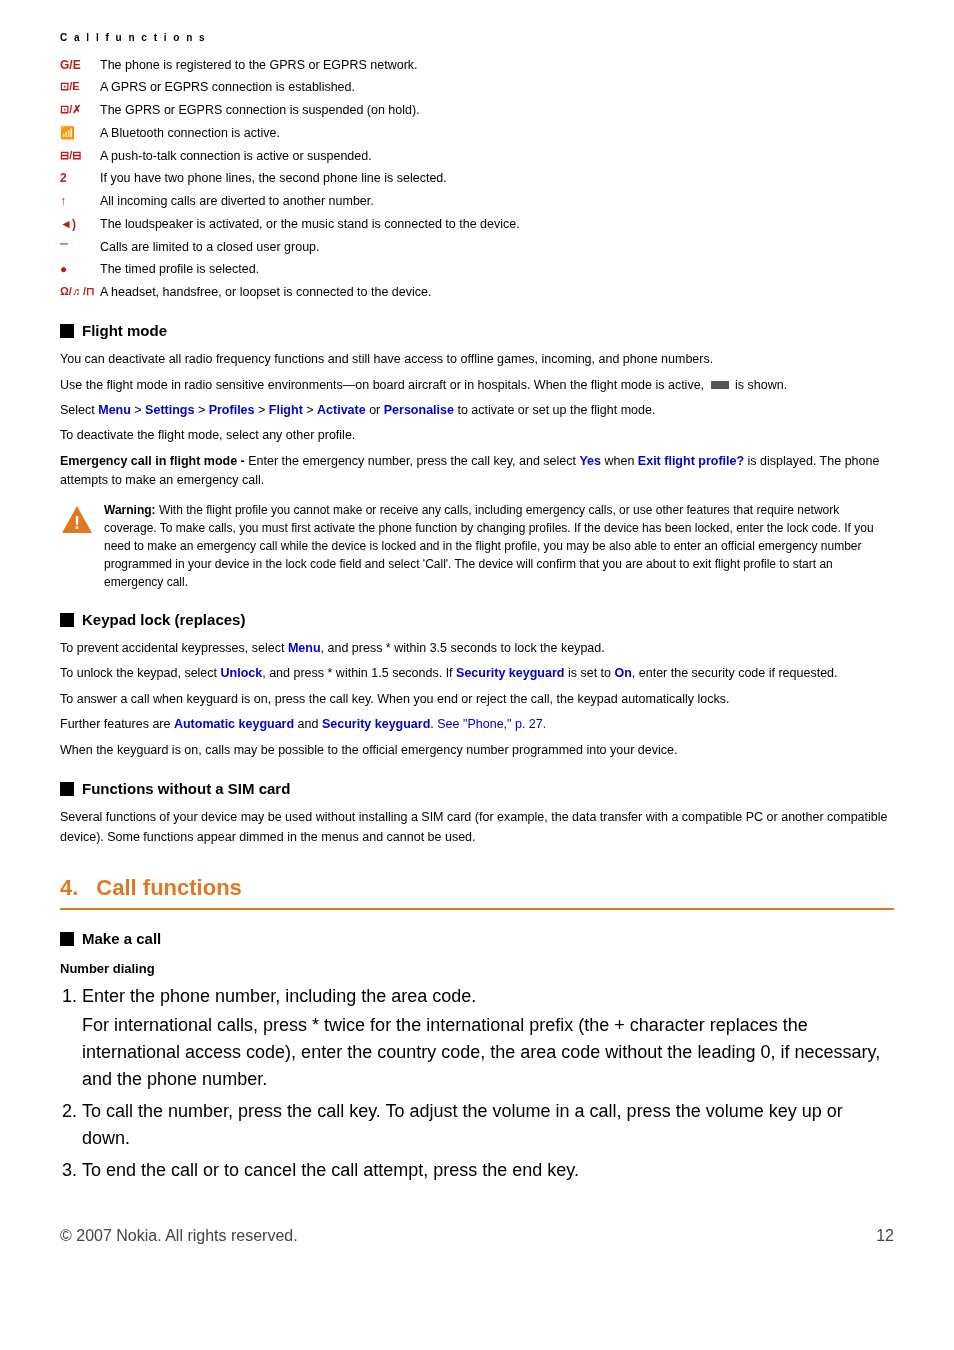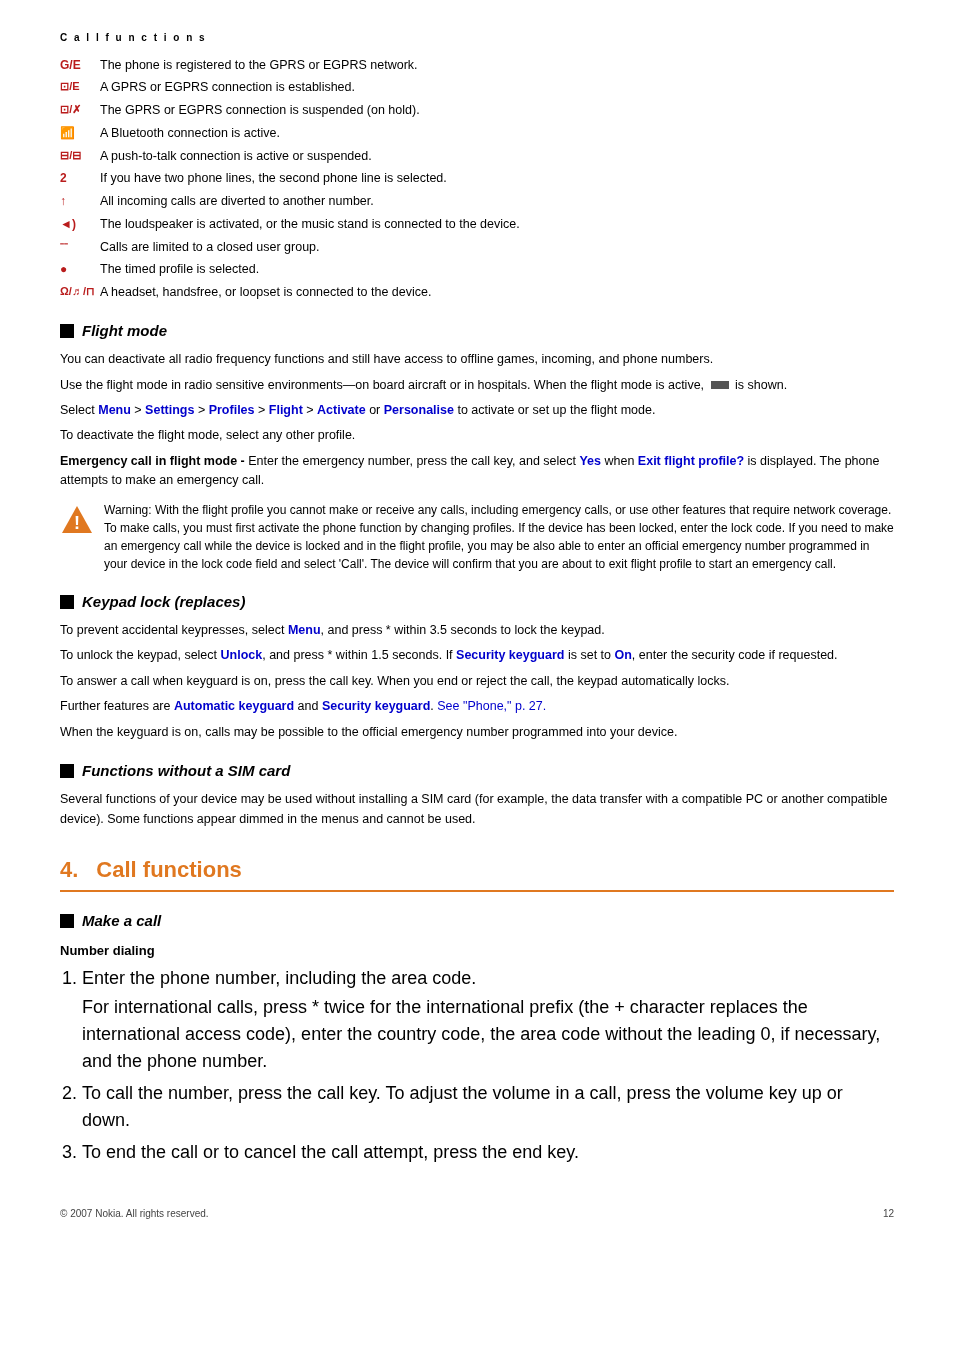--- a/index.html
+++ b/index.html
@@ -47,21 +47,20 @@
       height: 14px;
       background: #000;
       display: inline-block;
       margin-right: 8px;
       flex-shrink: 0;
     }
     .section-heading h2 {
       font-size: 15px;
       font-weight: bold;
       color: #000;
-      font-style: italic;
     }
     p {
       font-size: 12.5px;
       margin-bottom: 6px;
       line-height: 1.55;
     }
     .link-blue { color: #0000cc; text-decoration: none; text-align: right; }
     .bold { font-weight: bold; }
     .warning-box {
       display: flex;
@@ -72,21 +71,21 @@
     .warning-icon {
       width: 34px;
       height: 34px;
       flex-shrink: 0;
       margin-top: 2px;
     }
     .warning-text {
       font-size: 12px;
       line-height: 1.5;
     }
-    .warning-text .bold { font-weight: normal; }
+    .warning-text .bold { font-weight: bold; }
     .chapter-header {
       border-bottom: 2px solid #e07820;
       padding-bottom: 4px;
       margin: 24px 0 18px 0;
       display: flex;
       align-items: baseline;
       gap: 18px;
     }
     .chapter-number {
       font-size: 22px;
@@ -109,21 +108,21 @@
     }
     ol li {
       font-size: 18px;
       margin-bottom: 5px;
       line-height: 1.5;
     }
     .footer {
       margin-top: 40px;
       display: flex;
       justify-content: space-between;
-      font-size: 10px;
+      font-size: 16px;
       color: #444;
       border-top: none;
     }
   </style>
 </head>
 <body>
 
 <div>
   <p class="section-header-small">C a l l   f u n c t i o n s</p>
 </div>

